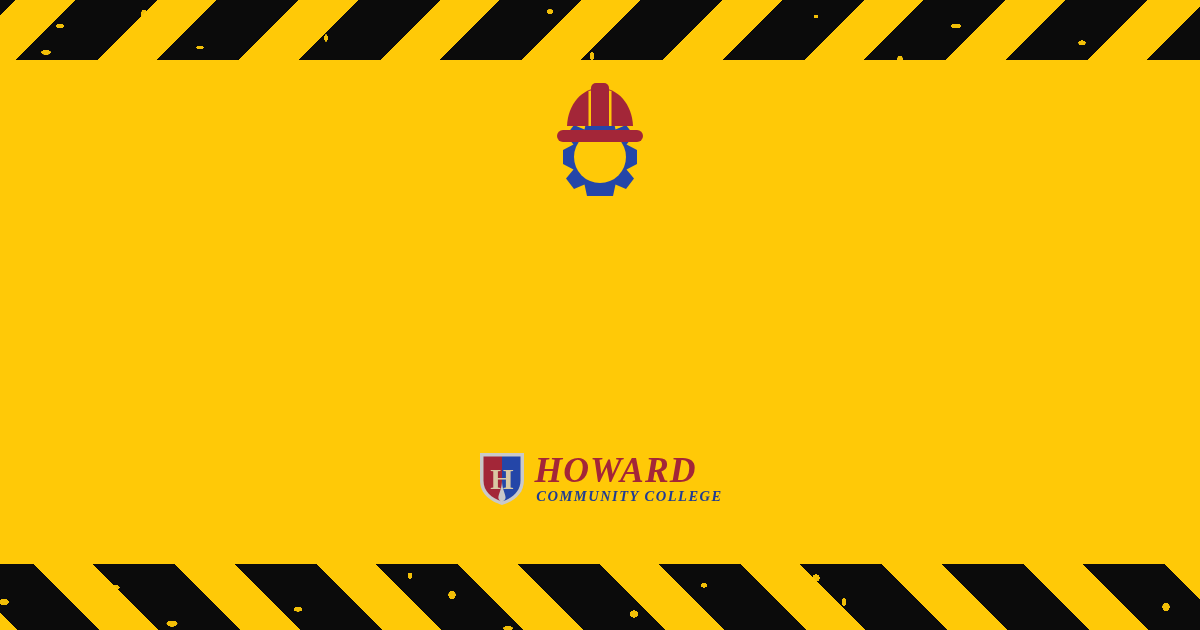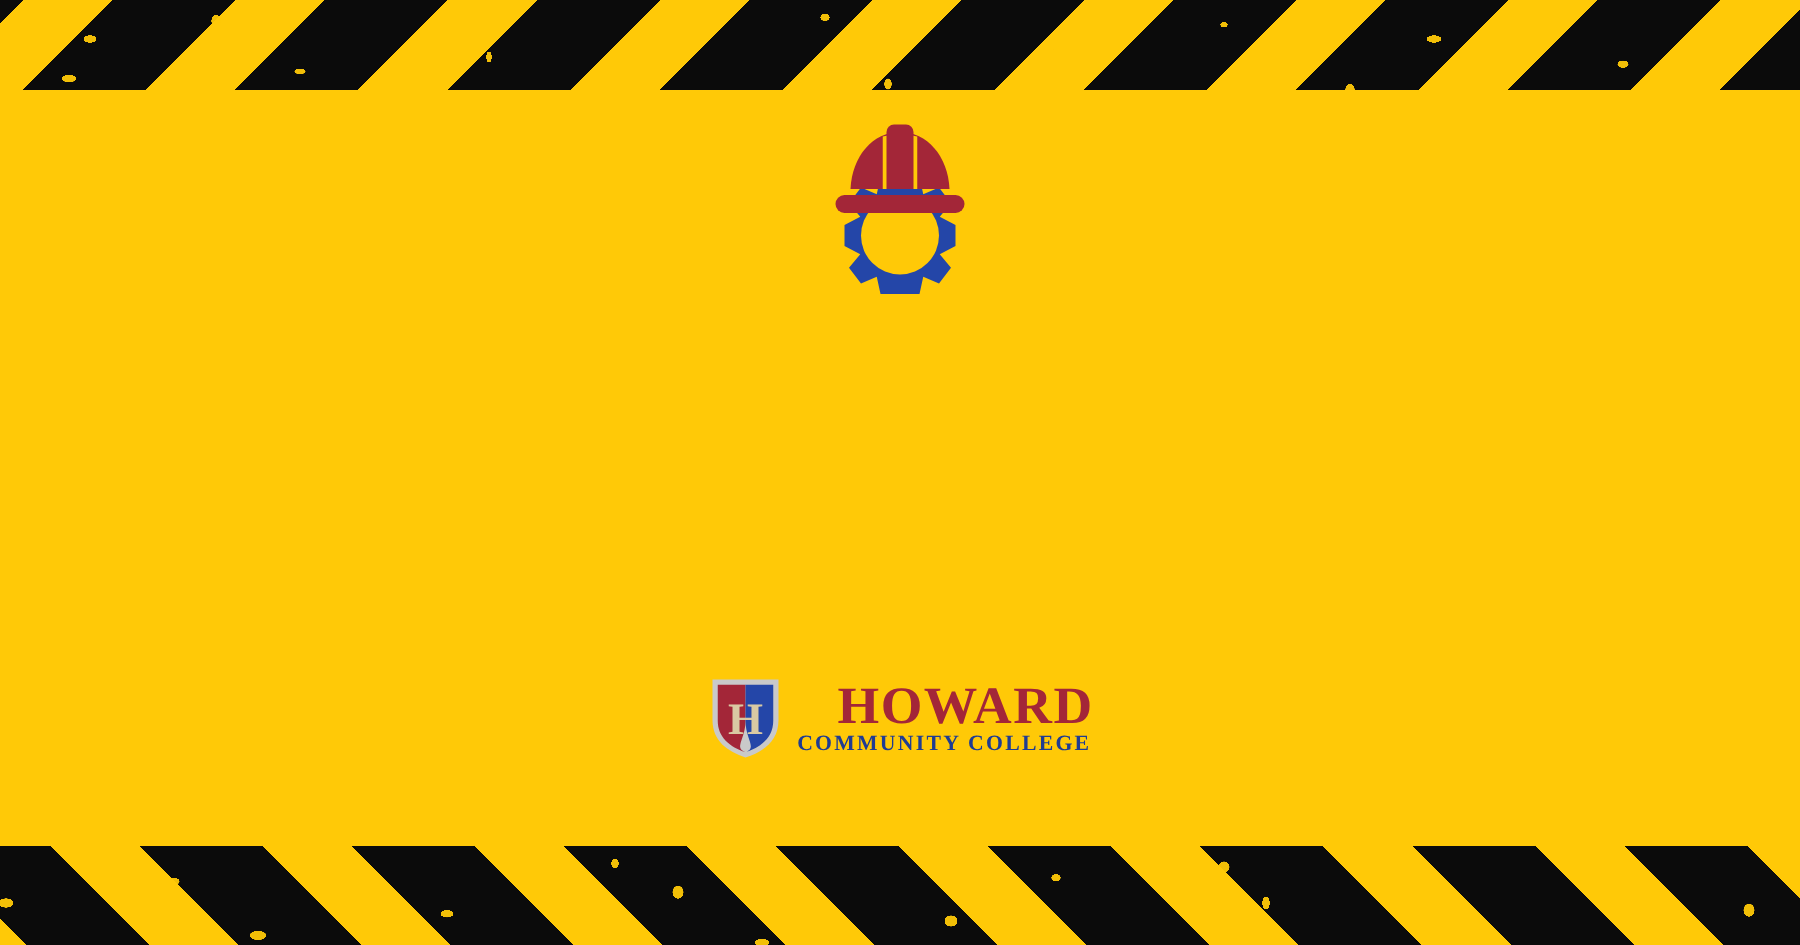--- a/index.html
+++ b/index.html
@@ -178,22 +178,23 @@
     text-align: center;
   }
   .logo-inner {
     display: inline-flex;
     align-items: center;
     gap: 9px;
   }
   .logo-words {
     display: flex;
     flex-direction: column;
-    align-items: flex-end;
+    align-items: flex-start;
     line-height: 1;
+    font-style: italic;
   }
   .logo-howard {
     font-family: "Liberation Serif", serif;
     font-weight: bold;
     font-size: 35px;
     color: #A32638;
     letter-spacing: 1px;
     transform: scaleX(1.02);
   }
   .logo-college {

